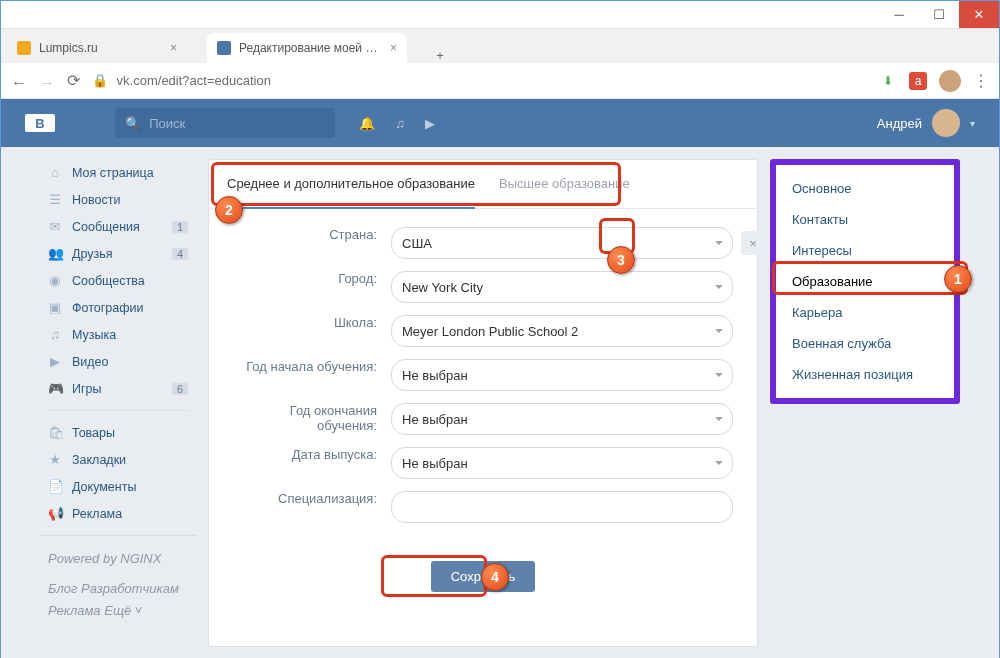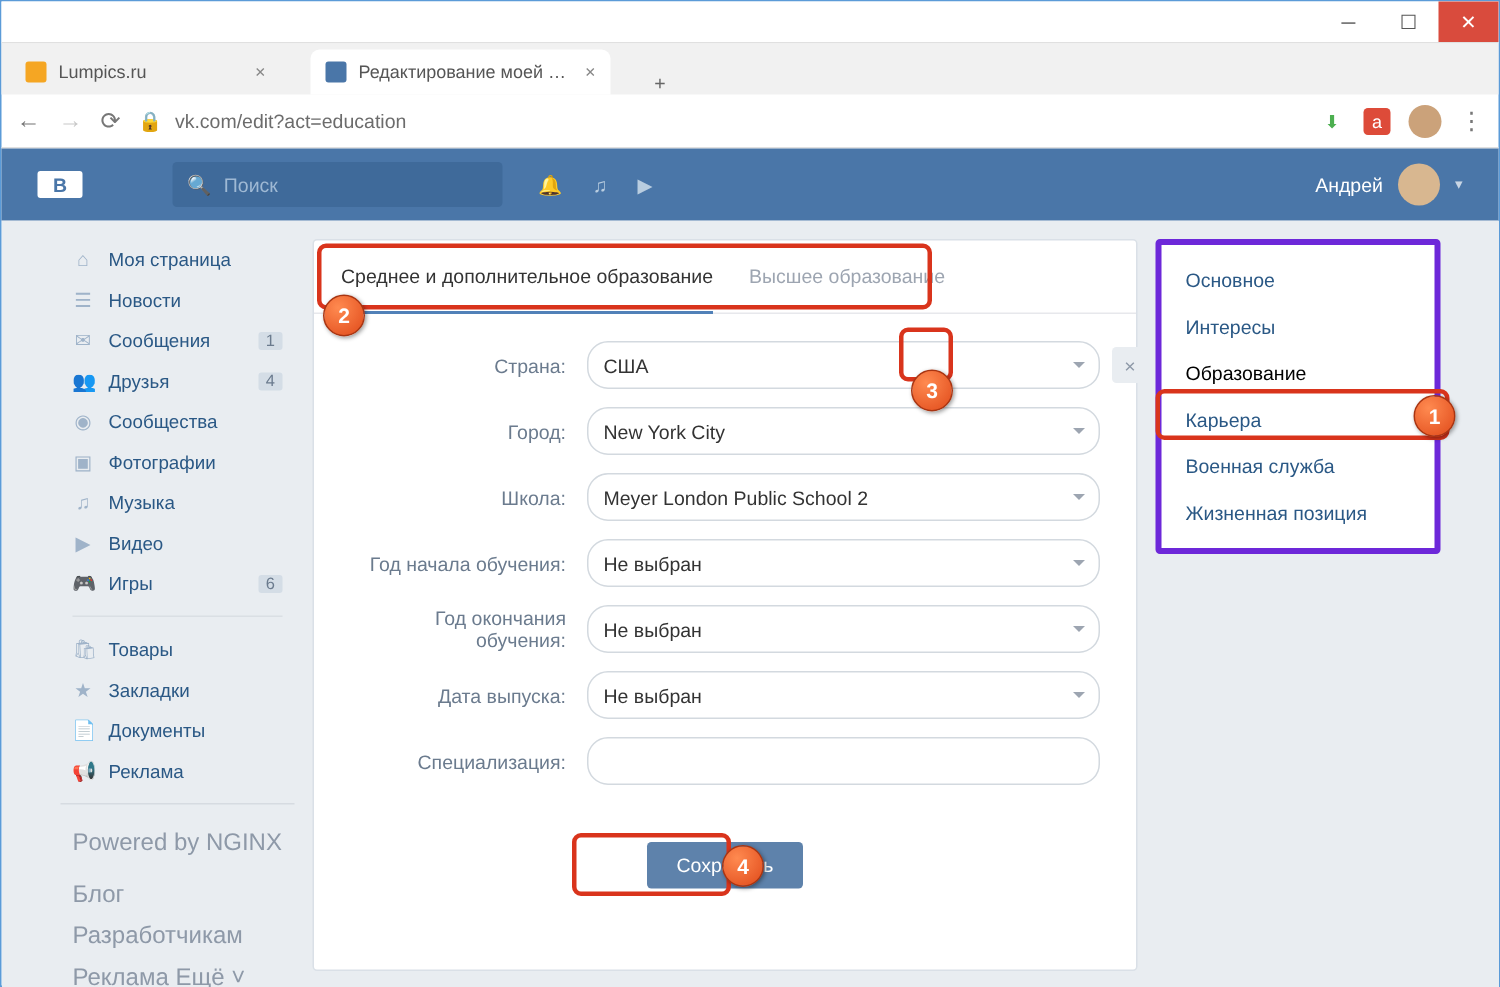--- a/index.html
+++ b/index.html
@@ -28,36 +28,36 @@
 .hname { font-size: 13px; }
 .havatar { width: 28px; height: 28px; border-radius: 50%; background: #d8b790; }
 .page { background: #e9edf1; height: calc(658px - 28px - 34px - 36px - 48px); padding: 12px 0; display: flex; justify-content: center; overflow: auto; }
 .layout { width: 920px; display: flex; gap: 12px; }
 .leftnav { width: 156px; }
 .leftnav .item { display: flex; align-items: center; gap: 10px; padding: 6px 8px; color: #2a5885; font-size: 12.5px; cursor: pointer; }
 .leftnav .icon { color: #9fb3c9; font-size: 13px; width: 14px; text-align: center; }
 .leftnav .badge { margin-left: auto; background: #d4dde6; color: #6b7b8e; padding: 0 5px; border-radius: 2px; font-size: 11px; }
 .leftnav .sep { height: 1px; background: #dadfe4; margin: 8px 8px; }
 .divider { height: 1px; background: #d6dbe1; margin: 8px 0; }
-.footerlinks { padding: 4px 8px; color: #8e99a8; font-size: 16px; line-height: 1.7; }
+.footerlinks { padding: 4px 8px; color: #8e99a8; font-size: 13px; line-height: 1.7; font-style: italic; }
 .footerlinks a { color: #8e99a8; }
 .main { flex: 1; background: #fff; border: 1px solid #dae0e7; border-radius: 3px; }
 .maintabs { display: flex; border-bottom: 1px solid #e7e8ec; padding: 0 18px; position: relative; }
 .mtab { padding: 16px 0; margin-right: 24px; font-size: 13px; color: #9da5b1; cursor: pointer; }
 .mtab.active { color: #333; border-bottom: 2px solid #5181b8; margin-bottom: -1px; }
 .form { padding: 18px 24px; }
-.row { display: flex; align-items: center; margin-bottom: 12px; }
+.row { display: flex; margin-bottom: 12px; }
 .row .lbl { width: 158px; text-align: right; color: #6b7b8e; font-size: 13px; padding-right: 14px; }
 .row .field { flex: 1; position: relative; }
 .select, .input { width: 100%; height: 32px; border: 1px solid #d3d9df; border-radius: 14px; padding: 0 28px 0 10px; font-size: 13px; color: #333; display: flex; align-items: center; background: #fff; }
 .select::after { content: ""; position: absolute; right: 10px; top: 14px; border: 4px solid transparent; border-top-color: #9da5b1; }
 .addlink { text-align: center; color: #5885b5; font-size: 13px; padding: 14px 0; cursor: pointer; }
 .addlink::before { content: "+"; margin-right: 8px; color: #9fb3c9; }
 .savebtn { display: block; margin: 8px auto 18px; background: #5e82ab; color: #fff; border: none; padding: 8px 20px; border-radius: 3px; font-size: 13px; cursor: pointer; }
-.rightnav { width: 190px; background: #fff; border: 4px solid #6d28d9; border-radius: 3px; padding: 8px 0; align-self: flex-start; }
+.rightnav { width: 190px; background: #fff; border: 6px solid #6d28d9; border-radius: 3px; padding: 8px 0; align-self: flex-start; }
 .rightnav .ritem { padding: 8px 16px; color: #2a5885; font-size: 13px; cursor: pointer; }
 .rightnav .ritem.active { color: #000; font-weight: 400; }
 .clearbtn { position: absolute; right: -32px; top: 4px; width: 24px; height: 24px; background: #e9edf1; border-radius: 3px; display: flex; align-items: center; justify-content: center; color: #8e99a8; }
 
 .callout { position: absolute; border: 3px solid #d9341c; border-radius: 6px; pointer-events: none; }
 .numball { position: absolute; width: 28px; height: 28px; border-radius: 50%; background: radial-gradient(circle at 35% 30%, #ff8a50, #e04a1a); color: #fff; font-weight: bold; display: flex; align-items: center; justify-content: center; font-size: 14px; border: 1px solid #a83512; box-shadow: 1px 1px 3px rgba(0,0,0,.4); }
 </style>
 </head>
 <body>
 
@@ -235,20 +235,21 @@
         </div>
 
         <div class="callout" style="left:2px; top:2px; width:410px; height:44px"></div>
         <div class="numball" style="left:6px; top:36px">2</div>
         <div class="callout" style="left:390px; top:58px; width:36px; height:36px"></div>
         <div class="numball" style="left:398px; top:86px">3</div>
       </div>
 
       <div class="rightnav" id="rightnav" style="position:relative">
           <div class="ritem">Основное</div>
+          <div class="ritem">Контакты</div>
           <div class="ritem">Интересы</div>
           <div class="ritem active">Образование</div>
           <div class="ritem">Карьера</div>
           <div class="ritem">Военная служба</div>
           <div class="ritem">Жизненная позиция</div>
           <div class="callout" style="left: -4px; top: 96px; width: 196px; height: 34px;"></div>
           <div class="numball" style="left: 168px; top: 100px;">1</div>
         </div>
     </div>
   </div>

